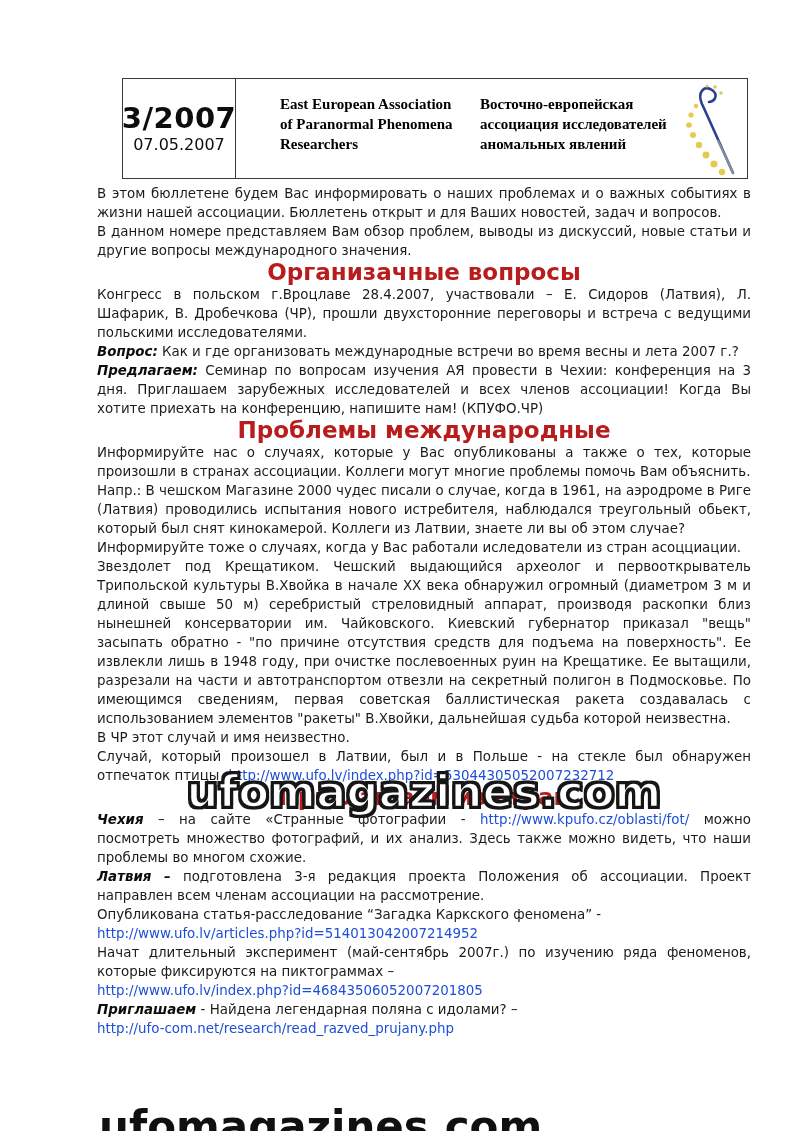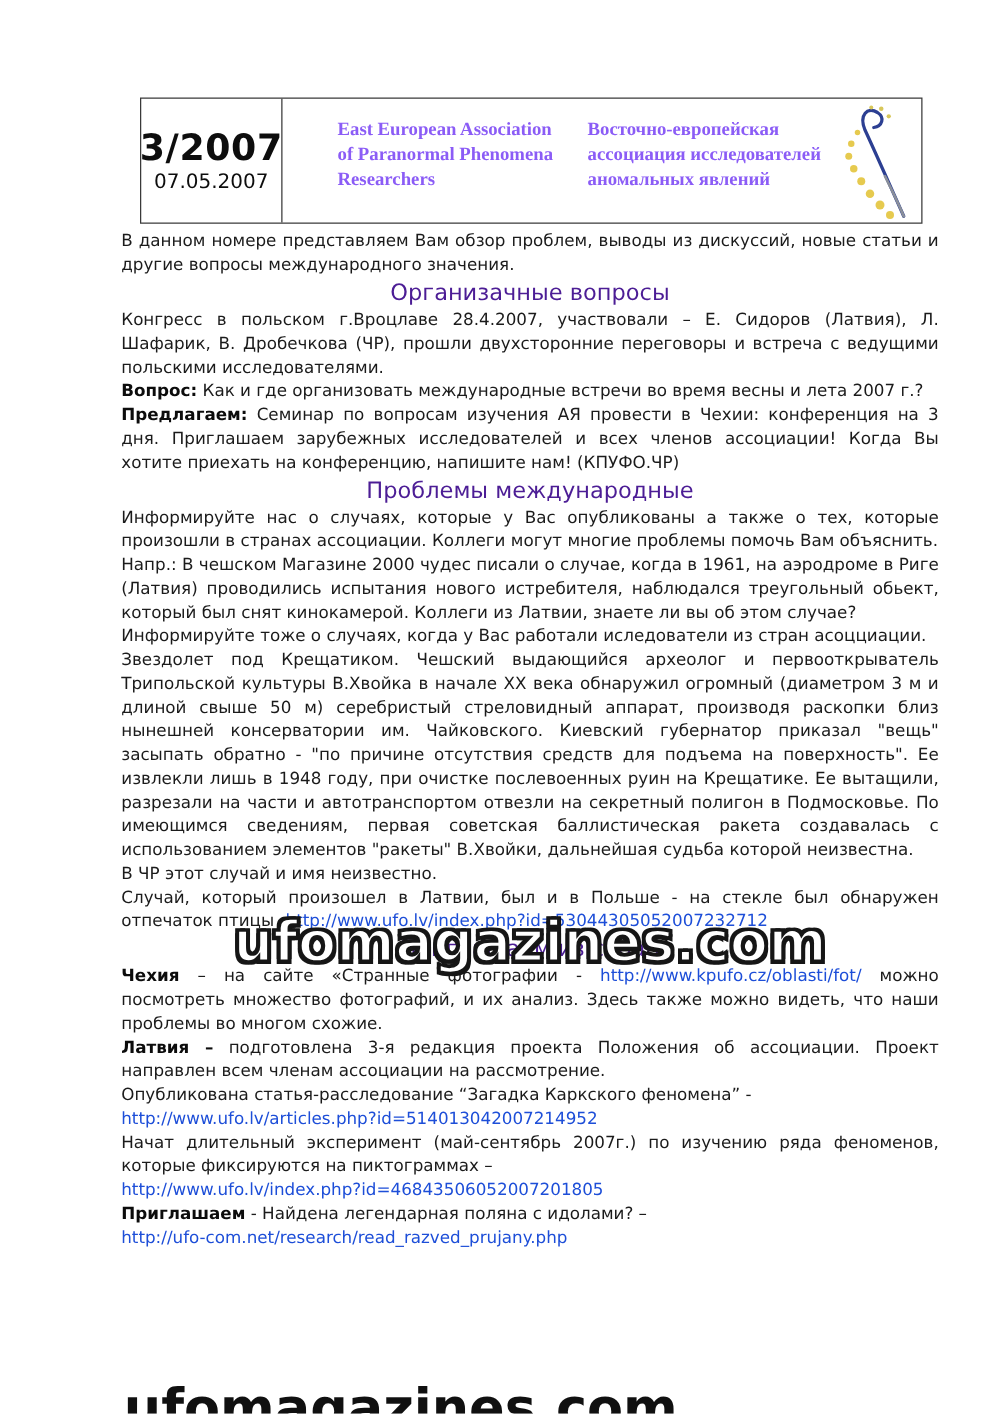--- a/index.html
+++ b/index.html
@@ -1,40 +1,40 @@
 <!DOCTYPE html>
 <html><head>
 <meta charset="utf-8">
 <style>
   html,body {margin:0; padding:0; background:#ffffff;}
   .page {position:relative; width:800px; height:1131px; background:#ffffff; overflow:hidden;
          font-family:"DejaVu Sans", sans-serif;}
 
   
-  .header-box {position:absolute; left:112px; top:78px; width:626px; height:101px;
+  .header-box {position:absolute; left:122px; top:78px; width:626px; height:101px;
                border:1px solid #3a3a3a; display:flex; background:#fff; box-sizing:border-box;}
   .hdr-left {width:112px; border-right:1px solid #3a3a3a; display:flex; flex-direction:column;
              align-items:center; justify-content:center; color:#0d0d0d;}
   .issue {font-size:29px; font-weight:bold; letter-spacing:0.5px; line-height:30px;}
   .date  {font-size:16px; font-weight:normal; margin-top:2px;text-align:right;}
   .hdr-mid {flex:1; display:flex; padding:15px 0 0 44px; gap:16px; box-sizing:border-box;}
   .org {font-family:"Liberation Serif", serif; font-weight:bold; font-size:15px;
-        line-height:20px; color:#8b5cf6;}
+        line-height:20px; color:#000000;}
   .org.en {width:184px;}
   .org.ru {width:198px;}
   .hdr-logo {width:90px; position:relative;}
   .hdr-logo svg {position:absolute; right:2px; top:2px;}
 
   
   .content {position:absolute; left:97px; top:184px; width:654px; font-size:13.4px;
             line-height:19px; color:#1b1b1b; text-align:justify;}
   .para {margin:0;}
-  .para b {color:#0c0c0c;}
-  .heading {font-size:18px; font-weight:normal; text-align:center; line-height:25px;
-            color:#4c1d95;}
+  .para b {color:#0c0c0c;font-style:italic;}
+  .heading {font-size:23px; font-weight:bold; text-align:center; line-height:25px;
+            color:#b91c1c;}
   .lnk {color:#1d4ed8; cursor:pointer;}
 
   
   .wm-wrap {position:relative;}
   .wm-mid {position:absolute; top:-16px; left:50%; transform:translateX(-50%);
            font-size:45px; font-weight:bold; line-height:1; white-space:nowrap;
            color:#ffffff; -webkit-text-stroke:2.4px #161616;
            text-shadow:-2px -2px 0 #161616, 2px -2px 0 #161616,
                        -2px 2px 0 #161616, 2px 2px 0 #161616;
            z-index:5;}
@@ -68,20 +68,21 @@
         <circle cx="34" cy="54" r="3.0" fill="#e3c43c" fill-opacity="0.9"></circle>
         <circle cx="40" cy="64" r="3.2" fill="#e3c43c" fill-opacity="0.9"></circle>
         <circle cx="47" cy="74" r="3.4" fill="#e3c43c" fill-opacity="0.9"></circle>
         <circle cx="55" cy="83" r="3.6" fill="#e3c43c" fill-opacity="0.9"></circle>
         <circle cx="63" cy="91" r="3.2" fill="#e3c43c" fill-opacity="0.9"></circle>
       </svg>
     </div>
   </div>
 
   <div class="content">
+      <div class="para"><span>В этом бюллетене будем Вас информировать о наших проблемах и о важных событиях в жизни нашей ассоциации. Бюллетень открыт и для Ваших новостей, задач и вопросов.</span></div>
       <div class="para"><span>В данном номере представляем Вам обзор проблем, выводы из дискуссий, новые статьи и другие вопросы международного значения.</span></div>
       <div>
         <div class="heading">Организачные вопросы</div>
       </div>
       <div class="para"><span>Конгресс в польском г.Вроцлаве 28.4.2007, участвовали – Е. Сидоров (Латвия), Л. Шафарик, В. Дробечкова (ЧР), прошли двухсторонние переговоры и встреча с ведущими польскими исследователями.</span></div>
       <div class="para"><b>Вопрос:</b><span> Как и где организовать международные встречи во время весны и лета 2007 г.?</span></div>
       <div class="para"><b>Предлагаем:</b><span> Семинар по вопросам изучения АЯ провести в Чехии: конференция на 3 дня. Приглашаем зарубежных исследователей и всех членов ассоциации! Когда Вы хотите приехать на конференцию, напишите нам! (КПУФО.ЧР)</span></div>
       <div>
         <div class="heading">Проблемы международные</div>
       </div>

